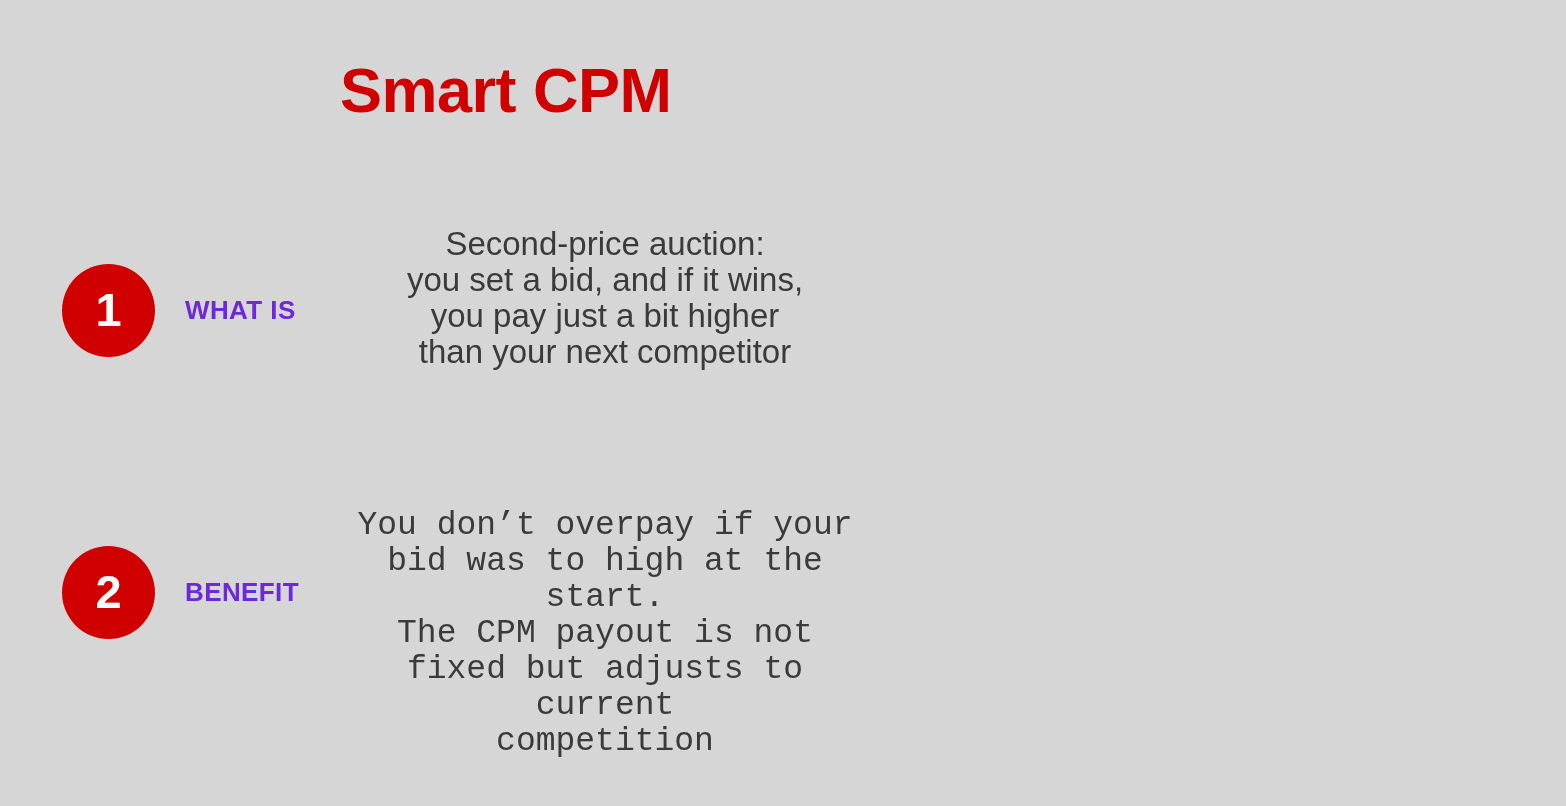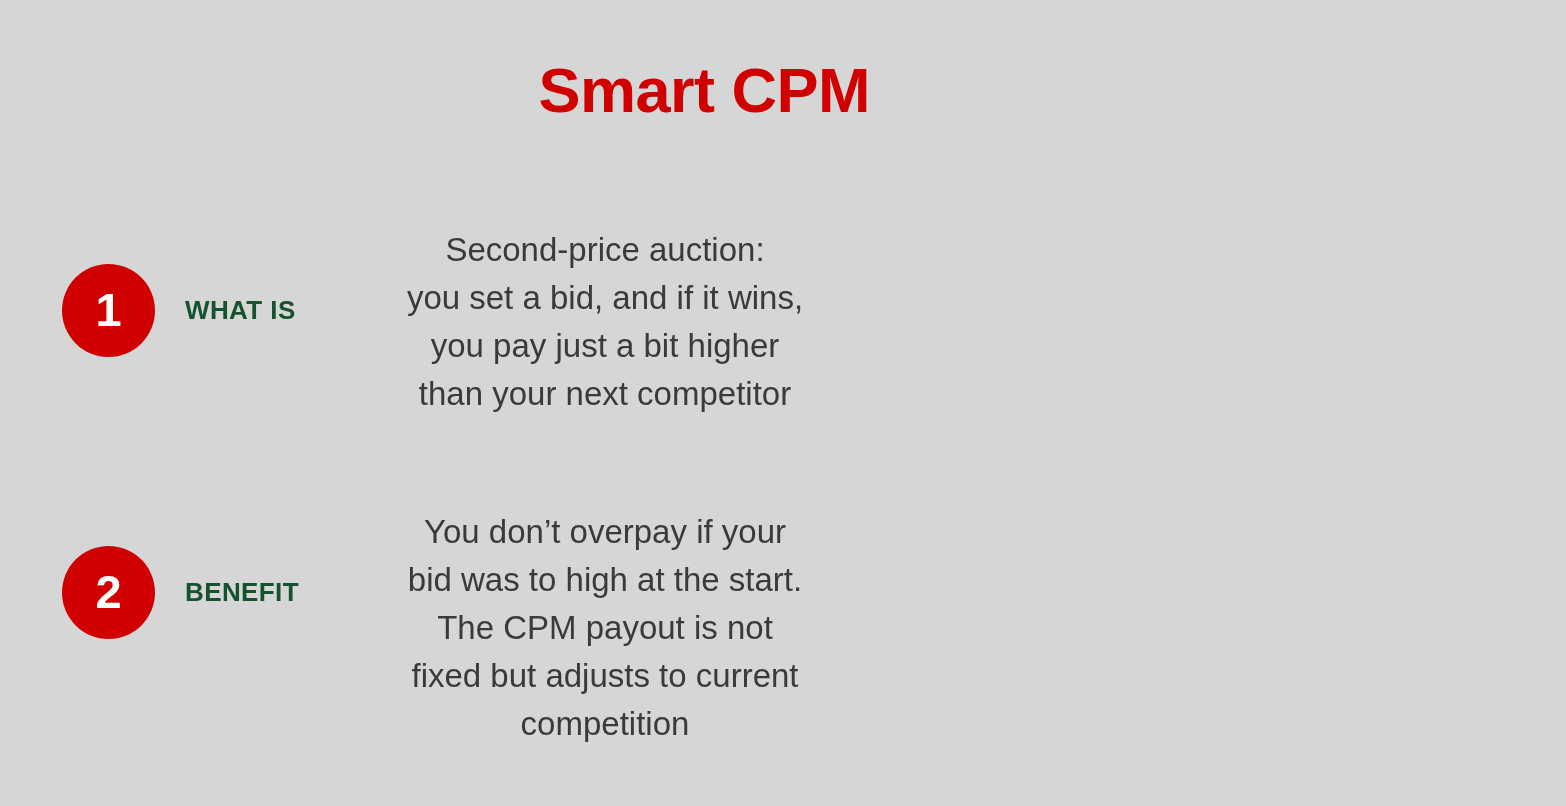--- a/index.html
+++ b/index.html
@@ -31,21 +31,21 @@
     height: 100px;
     display: flex;
     align-items: center;
   }
   .hdr-gutter {
     width: 340px;
     flex: 0 0 340px;
   }
   .hdr-col {
     flex: 0 0 530px;
-    text-align: right;
+    text-align: left;
   }
   .hdr-col.col-b {
     flex: 0 0 560px;
   }
   .col-title {
     font-size: 63px;
     font-weight: 700;
     color: #d10000;
     letter-spacing: -0.5px;
     line-height: 1.05;
@@ -86,40 +86,41 @@
     align-items: center;
     justify-content: center;
     line-height: 1;
     box-sizing: border-box;
     padding-bottom: 2px;
   }
   .row-label {
     margin-left: 30px;
     font-size: 26px;
     font-weight: 700;
-    color: #14532d;
+    color: #6d28d9;
     letter-spacing: 0.4px;
     white-space: nowrap;
   }
 
   .text-cell {
     flex: 0 0 530px;
     text-align: center;
     font-size: 33px;
-    line-height: 48px;
+    line-height: 36px;
     color: #3a3a3a;
     white-space: pre-line;
     padding-top: 14px;
     box-sizing: border-box;
   }
   .text-cell.col-b {
     flex: 0 0 560px;
   }
   .row-benefit .text-cell {
     padding-top: 16px;
+    font-family: Liberation Mono, monospace;
   }
 </style>
 </head>
 <body>
 
 <div class="board">
 
   <div class="header-row">
     <div class="hdr-gutter"></div>
     <div class="hdr-col col-a">

